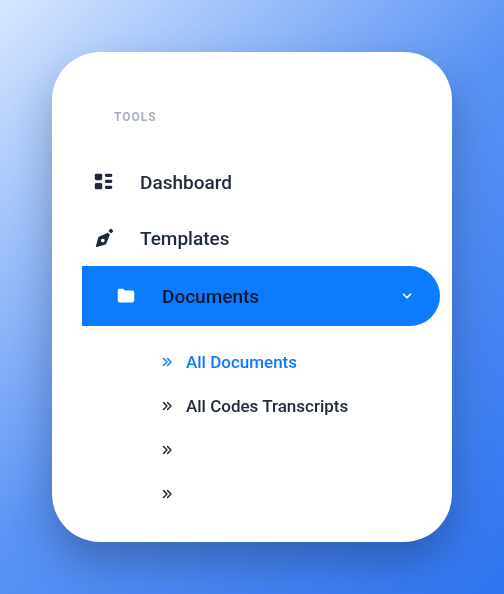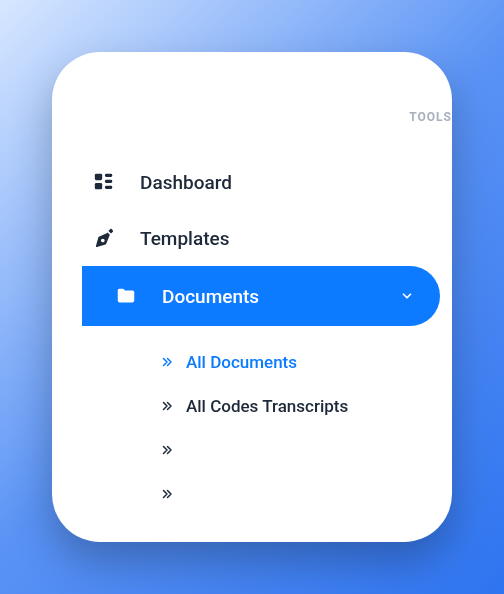--- a/index.html
+++ b/index.html
@@ -13,21 +13,20 @@
   }
   .card {
     width: 400px;
     height: 490px;
     background: #ffffff;
     border-radius: 48px;
     box-shadow: 0 20px 40px rgba(0,0,0,0.25);
     padding-top: 58px;
     position: relative;
     overflow: hidden;
-    text-align: right;
   }
   .section-title {
     font-size: 12px;
     font-weight: 700;
     letter-spacing: 1px;
     color: #a8b0bd;
     padding-left: 62px;
     margin-bottom: 30px;
   }
   .nav-item {
@@ -47,21 +46,21 @@
     align-items: center;
     justify-content: center;
     flex-shrink: 0;
   }
   .nav-item .label {
     font-size: 19px;
     font-weight: 500;
   }
   .nav-item.active {
     background: #0d7bff;
-    color: #ffffff;
+    color: #0f172a;
     margin-left: 30px;
     padding-left: 32px;
     border-radius: 0 32px 32px 0;
     width: calc(100% - 42px);
     height: 60px;
   }
   .nav-item.active .icon svg path,
   .nav-item.active .icon svg rect {
     fill: #ffffff;
   }

